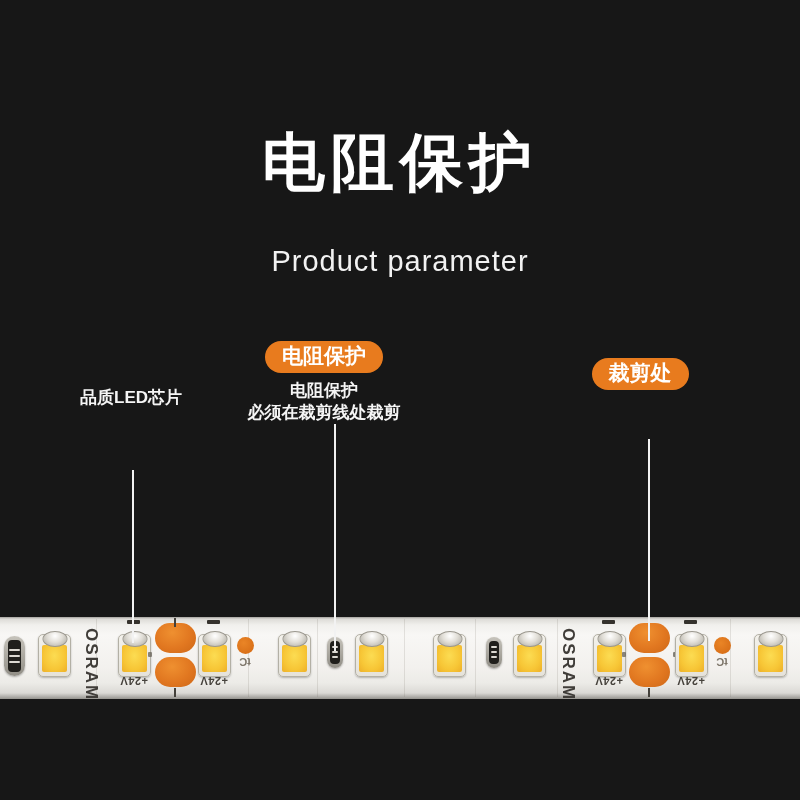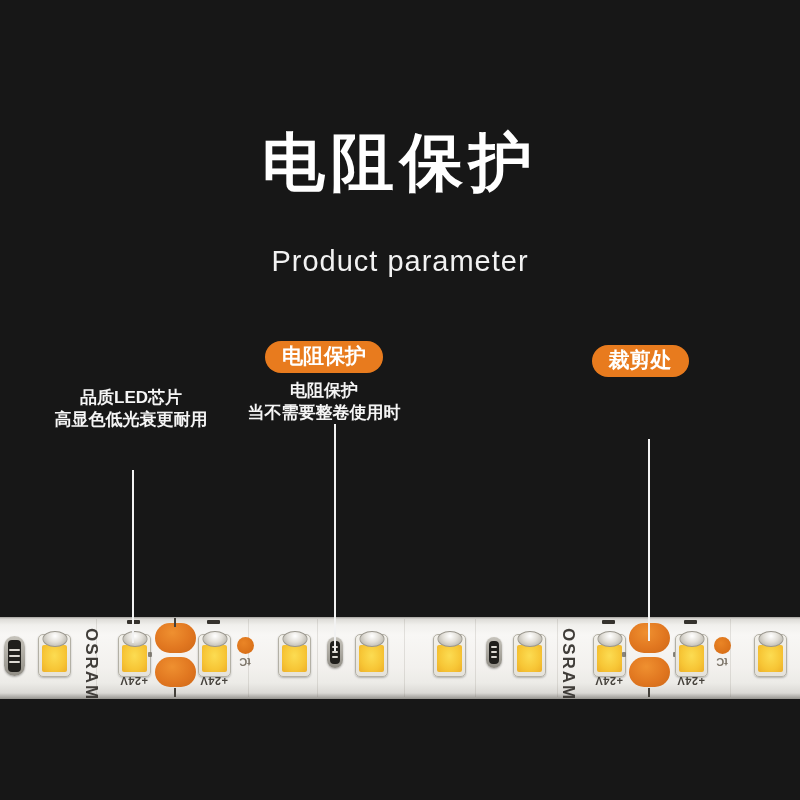--- a/index.html
+++ b/index.html
@@ -12,21 +12,21 @@
     position:absolute; top:128px; left:0; width:800px; text-align:center;
     color:#ffffff; font-size:63px; font-weight:800; letter-spacing:6px; line-height:1.1;
   }
   .subtitle {
     position:absolute; top:245px; left:0; width:800px; text-align:center;
     color:#f2f2f2; font-size:29px; font-weight:400; letter-spacing:1px;
   }
   .callout { position:absolute; width:232px; display:flex; flex-direction:column; align-items:center; }
   #c1 { left:15px;  top:387px; }
   #c2 { left:208px; top:341px;justify-content:flex-end; }
-  #c3 { left:524px; top:345px; }
+  #c3 { left:524px; top:358px; }
   .badge {
     background:#e87b1e; color:#ffffff; font-size:21px; font-weight:700;
     padding:3px 17px 5px; border-radius:17px; line-height:1.15; margin-bottom:7px;
     white-space:nowrap;
   }
   .note {
     color:#f5f5f5; font-size:17px; font-weight:700; line-height:22px;
     text-align:center; white-space:nowrap;
   }
   .pointer { position:absolute; width:2px; background:#f2f2f2; z-index:6; }
@@ -91,27 +91,26 @@
   .res-end .res-core { left:4px; right:4px; }
 </style>
 </head>
 <body>
 
 <div class="title">电阻保护</div>
 <div class="subtitle">Product parameter</div>
 
 <div class="callout" id="c1">
   <div class="note">品质LED芯片</div>
-  <div class="note">高显色低光衰更耐用</div>
 </div>
 
 <div class="callout" id="c2">
   <div class="badge">电阻保护</div>
   <div class="note">电阻保护</div>
-  <div class="note">当不需要整卷使用时</div>
+  <div class="note">必须在裁剪线处裁剪</div>
 </div>
 
 <div class="callout" id="c3">
   <div class="badge">裁剪处</div>
 </div>
 
 <div class="pointer" id="line1"></div>
 <div class="pointer" id="line2"></div>
 <div class="pointer" id="line3"></div>
 

